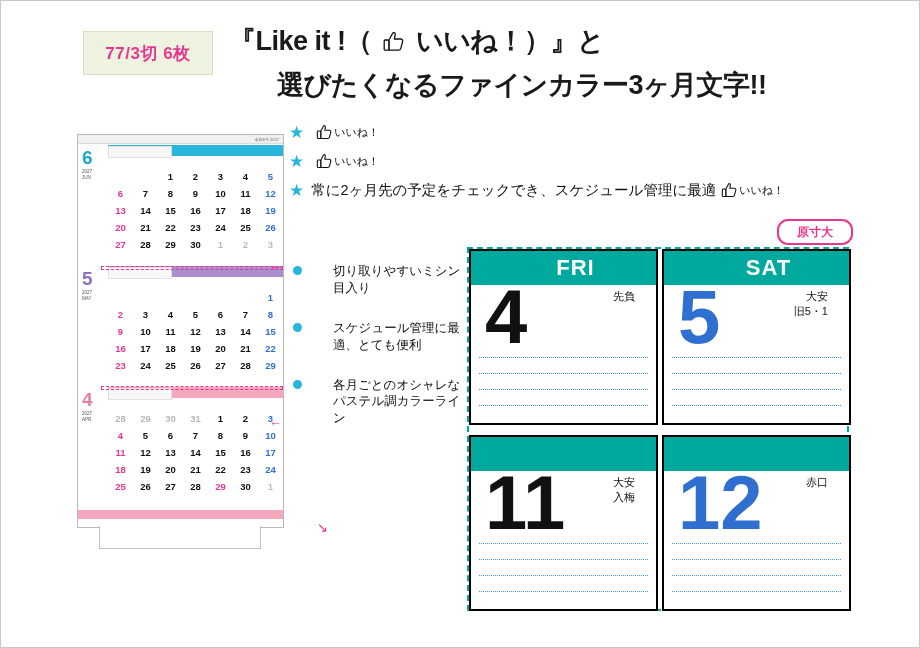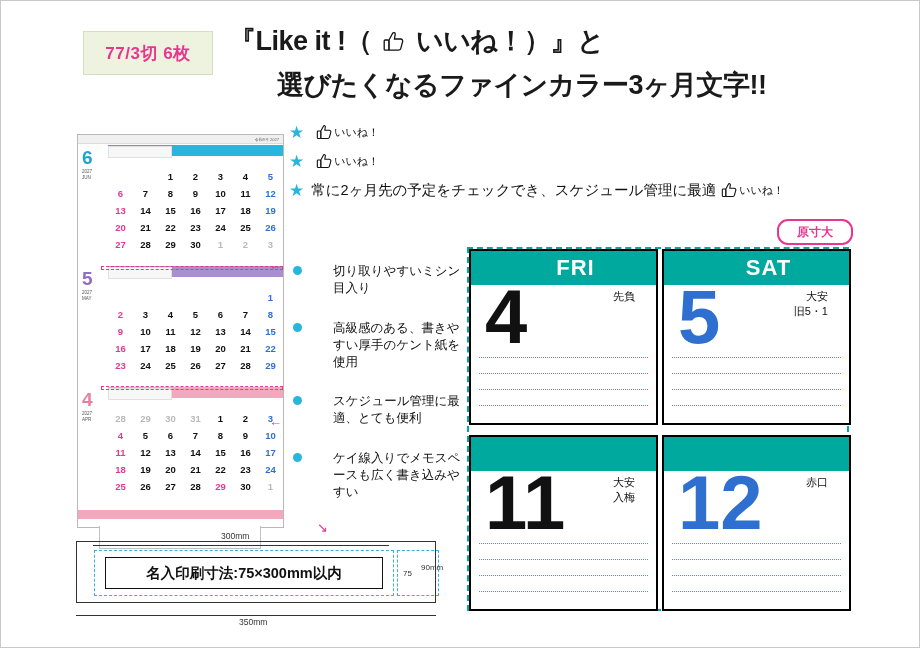--- a/index.html
+++ b/index.html
@@ -659,31 +659,27 @@
   </div>
 
   <div class="dashed-box" style="left:100px; top:265px; width:180px; height:2px;"></div>
   <div class="dashed-box" style="left:100px; top:385px; width:180px; height:2px;"></div>
 
   <div class="annots">
     <div class="annot">
       <span class="dot"></span>
       <span class="txt">切り取りやすいミシン目入り</span>
     </div>
-    <div class="annot">
-      <span class="dot"></span>
-      <span class="txt">高級感のある、書きやすい厚手のケント紙を使用</span>
-    </div>
     <div class="annot" style="margin-top:14px;">
       <span class="dot"></span>
       <span class="txt">スケジュール管理に最適、とても便利</span>
     </div>
     <div class="annot" style="margin-top:22px;">
       <span class="dot"></span>
-      <span class="txt">ケイ線入りでメモスペースも広く書き込みやすい</span>
+      <span class="txt">各月ごとのオシャレなパステル調カラーライン</span>
     </div>
   </div>
 
   <div class="arrow" style="left:268px; top:258px;">←</div>
   <div class="arrow" style="left:268px; top:414px;">←</div>
   <div class="arrow" style="left:316px; top:520px;">↘</div>
 
   <div class="actual-size">原寸大</div>
 
   <div class="sample">
@@ -741,31 +737,14 @@
             <div></div>
             <div></div>
             <div></div>
             <div></div>
           </div>
         </div>
       </div>
     </div>
   </div>
 
-  <div class="bottom-draw">
-    <div class="dim-label" style="left:150px; top:-10px;">300mm</div>
-    <div class="dim-h" style="left:22px; top:4px; width:296px;"></div>
-
-    <div class="bd-outer">
-      <div class="bd-inner">
-        <div class="bd-inner2">名入印刷寸法:75×300mm以内</div>
-      </div>
-      <div class="bd-right"></div>
-    </div>
-
-    <div class="vert-txt" style="left:332px; top:28px;">75</div>
-    <div class="vert-txt" style="left:350px; top:22px;">90mm</div>
-
-    <div class="dim-h" style="left:5px; top:74px; width:360px;"></div>
-    <div class="dim-label" style="left:168px; top:76px;">350mm</div>
-  </div>
 
 </div>
 
 </body></html>

